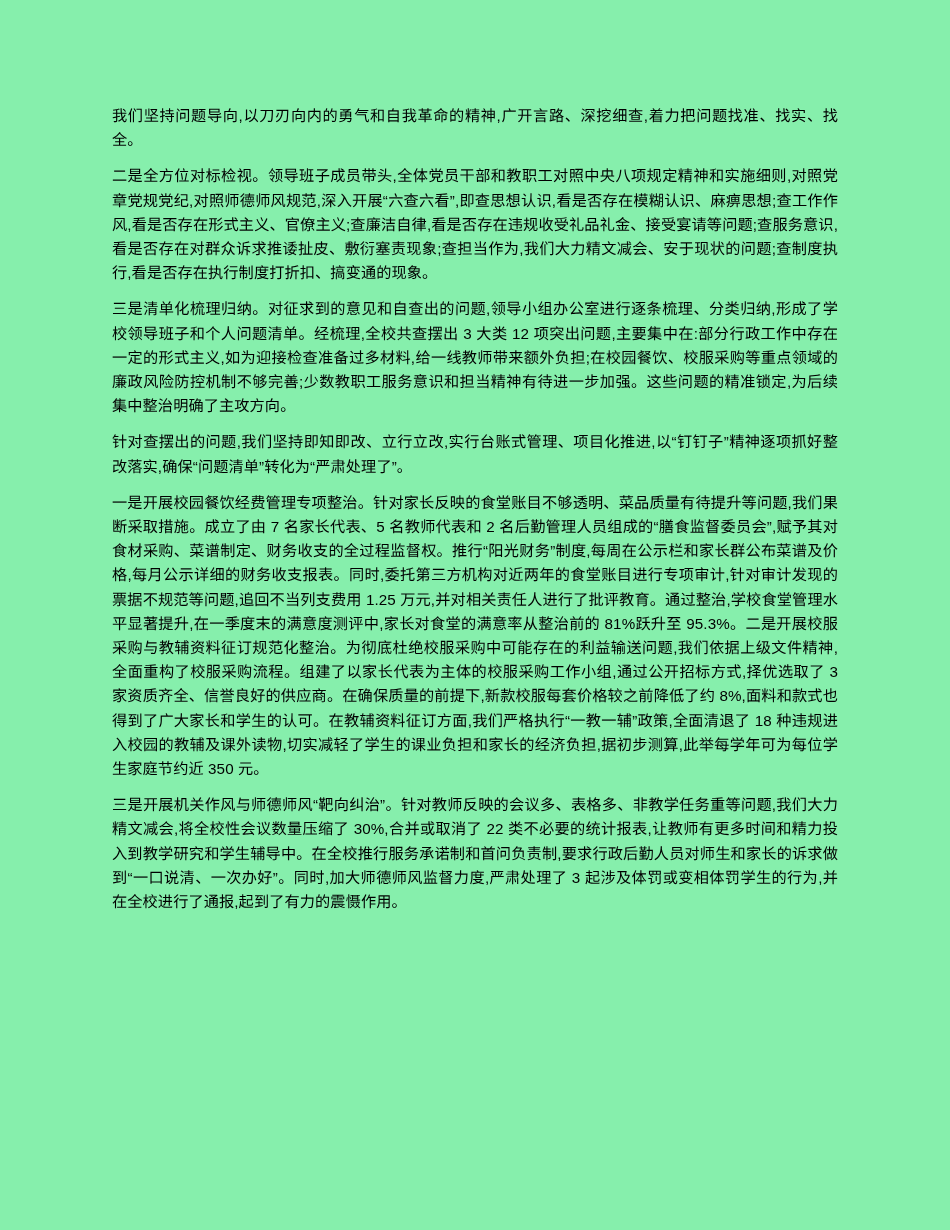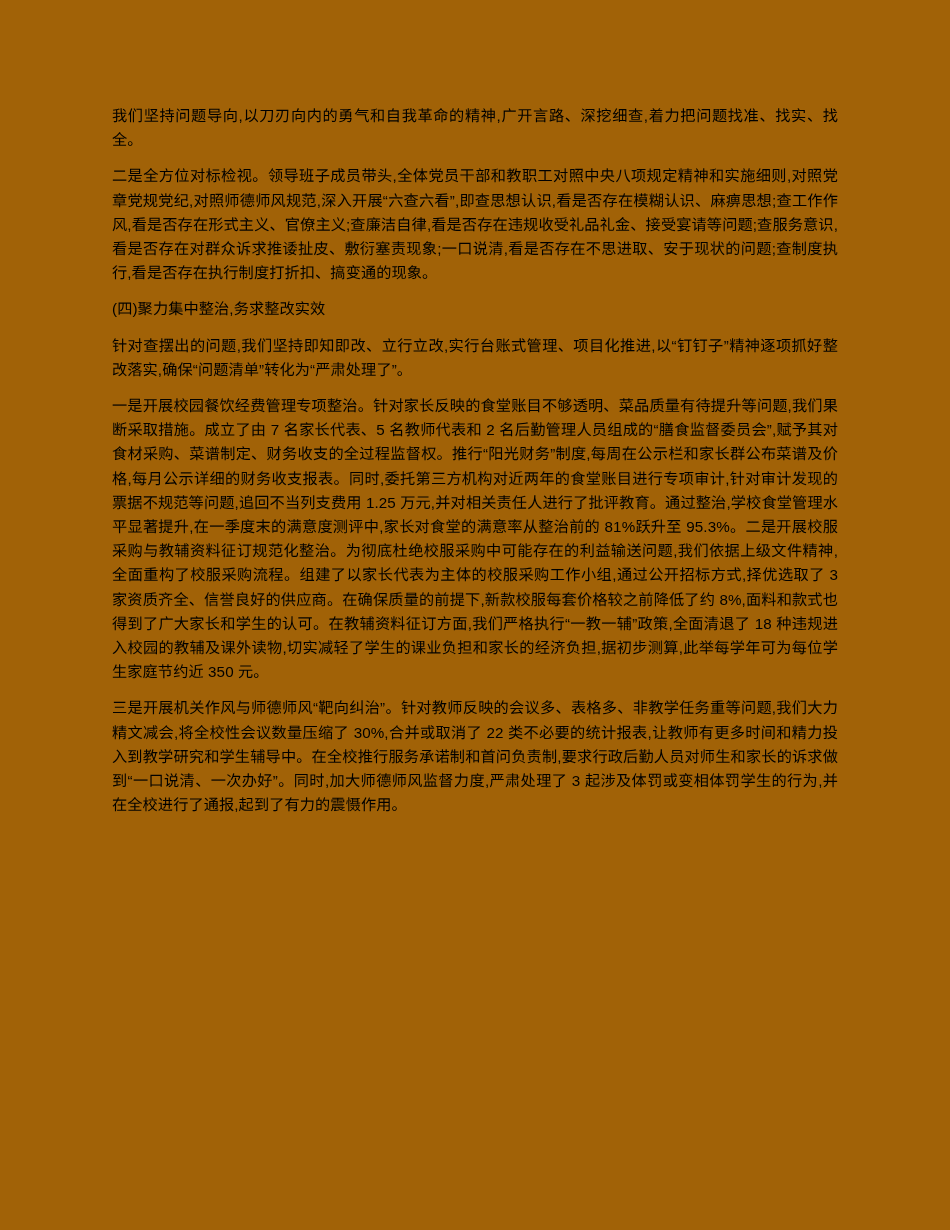--- a/index.html
+++ b/index.html
@@ -8,21 +8,21 @@
     padding: 0;
     background: #ffffff;
   }
   body {
     font-family: "Liberation Sans", "DejaVu Sans", sans-serif;
   }
   .page {
     position: relative;
     width: 950px;
     height: 1230px;
-    background: #a16207;
+    background: #86efac;
     box-sizing: border-box;
     overflow: hidden;
   }
   .doc-body {
     position: absolute;
     left: 112px;
     top: 104px;
     width: 726px;
   }
   .para {
@@ -45,24 +45,24 @@
 </style>
 </head>
 <body>
 
 <div class="page">
   <div class="doc-body">
 
     <p class="para">我们坚持问题导向,以刀刃向内的勇气和自我革命的精神,广开言路、深挖细查,着力把问题找准、找实、找全。</p>
 
 
-    <p class="para">二是全方位对标检视。领导班子成员带头,全体党员干部和教职工对照中央八项规定精神和实施细则,对照党章党规党纪,对照师德师风规范,深入开展“六查六看”,即查思想认识,看是否存在模糊认识、麻痹思想;查工作作风,看是否存在形式主义、官僚主义;查廉洁自律,看是否存在违规收受礼品礼金、接受宴请等问题;查服务意识,看是否存在对群众诉求推诿扯皮、敷衍塞责现象;一口说清,看是否存在不思进取、安于现状的问题;查制度执行,看是否存在执行制度打折扣、搞变通的现象。</p>
+    <p class="para">二是全方位对标检视。领导班子成员带头,全体党员干部和教职工对照中央八项规定精神和实施细则,对照党章党规党纪,对照师德师风规范,深入开展“六查六看”,即查思想认识,看是否存在模糊认识、麻痹思想;查工作作风,看是否存在形式主义、官僚主义;查廉洁自律,看是否存在违规收受礼品礼金、接受宴请等问题;查服务意识,看是否存在对群众诉求推诿扯皮、敷衍塞责现象;查担当作为,我们大力精文减会、安于现状的问题;查制度执行,看是否存在执行制度打折扣、搞变通的现象。</p>
 
+    <p class="para">三是清单化梳理归纳。对征求到的意见和自查出的问题,领导小组办公室进行逐条梳理、分类归纳,形成了学校领导班子和个人问题清单。经梳理,全校共查摆出 3 大类 12 项突出问题,主要集中在:部分行政工作中存在一定的形式主义,如为迎接检查准备过多材料,给一线教师带来额外负担;在校园餐饮、校服采购等重点领域的廉政风险防控机制不够完善;少数教职工服务意识和担当精神有待进一步加强。这些问题的精准锁定,为后续集中整治明确了主攻方向。</p>
 
-    <p class="para heading">(四)聚力集中整治,务求整改实效</p>
 
     <p class="para">针对查摆出的问题,我们坚持即知即改、立行立改,实行台账式管理、项目化推进,以“钉钉子”精神逐项抓好整改落实,确保“问题清单”转化为“严肃处理了”。</p>
 
     <p class="para">一是开展校园餐饮经费管理专项整治。针对家长反映的食堂账目不够透明、菜品质量有待提升等问题,我们果断采取措施。成立了由 7 名家长代表、5 名教师代表和 2 名后勤管理人员组成的“膳食监督委员会”,赋予其对食材采购、菜谱制定、财务收支的全过程监督权。推行“阳光财务”制度,每周在公示栏和家长群公布菜谱及价格,每月公示详细的财务收支报表。同时,委托第三方机构对近两年的食堂账目进行专项审计,针对审计发现的票据不规范等问题,追回不当列支费用 1.25 万元,并对相关责任人进行了批评教育。通过整治,学校食堂管理水平显著提升,在一季度末的满意度测评中,家长对食堂的满意率从整治前的 81%跃升至 95.3%。二是开展校服采购与教辅资料征订规范化整治。为彻底杜绝校服采购中可能存在的利益输送问题,我们依据上级文件精神,全面重构了校服采购流程。组建了以家长代表为主体的校服采购工作小组,通过公开招标方式,择优选取了 3 家资质齐全、信誉良好的供应商。在确保质量的前提下,新款校服每套价格较之前降低了约 8%,面料和款式也得到了广大家长和学生的认可。在教辅资料征订方面,我们严格执行“一教一辅”政策,全面清退了 18 种违规进入校园的教辅及课外读物,切实减轻了学生的课业负担和家长的经济负担,据初步测算,此举每学年可为每位学生家庭节约近 350 元。</p>
 
     <p class="para">三是开展机关作风与师德师风“靶向纠治”。针对教师反映的会议多、表格多、非教学任务重等问题,我们大力精文减会,将全校性会议数量压缩了 30%,合并或取消了 22 类不必要的统计报表,让教师有更多时间和精力投入到教学研究和学生辅导中。在全校推行服务承诺制和首问负责制,要求行政后勤人员对师生和家长的诉求做到“一口说清、一次办好”。同时,加大师德师风监督力度,严肃处理了 3 起涉及体罚或变相体罚学生的行为,并在全校进行了通报,起到了有力的震慑作用。</p>
 
   </div>
 </div>
 

